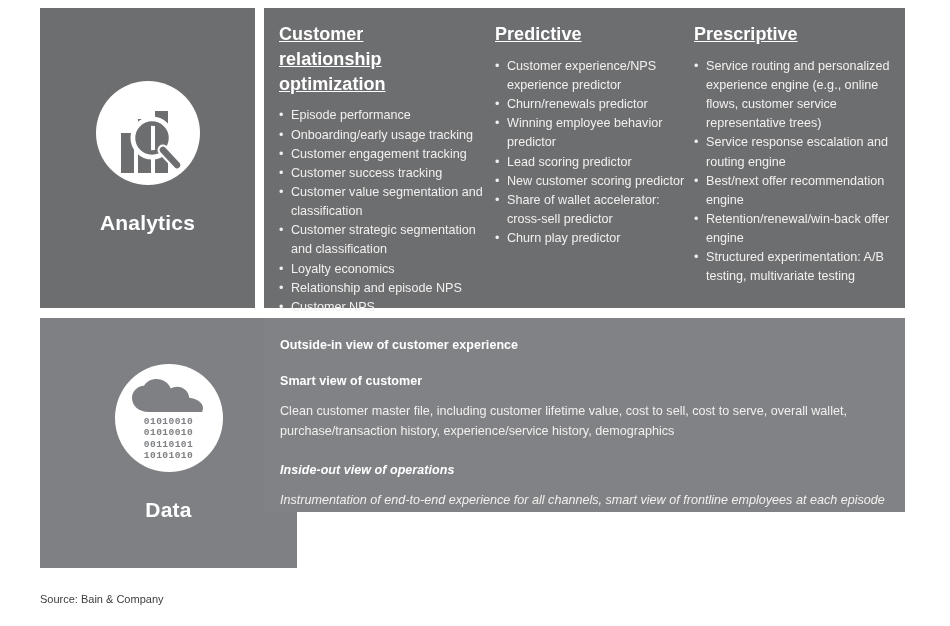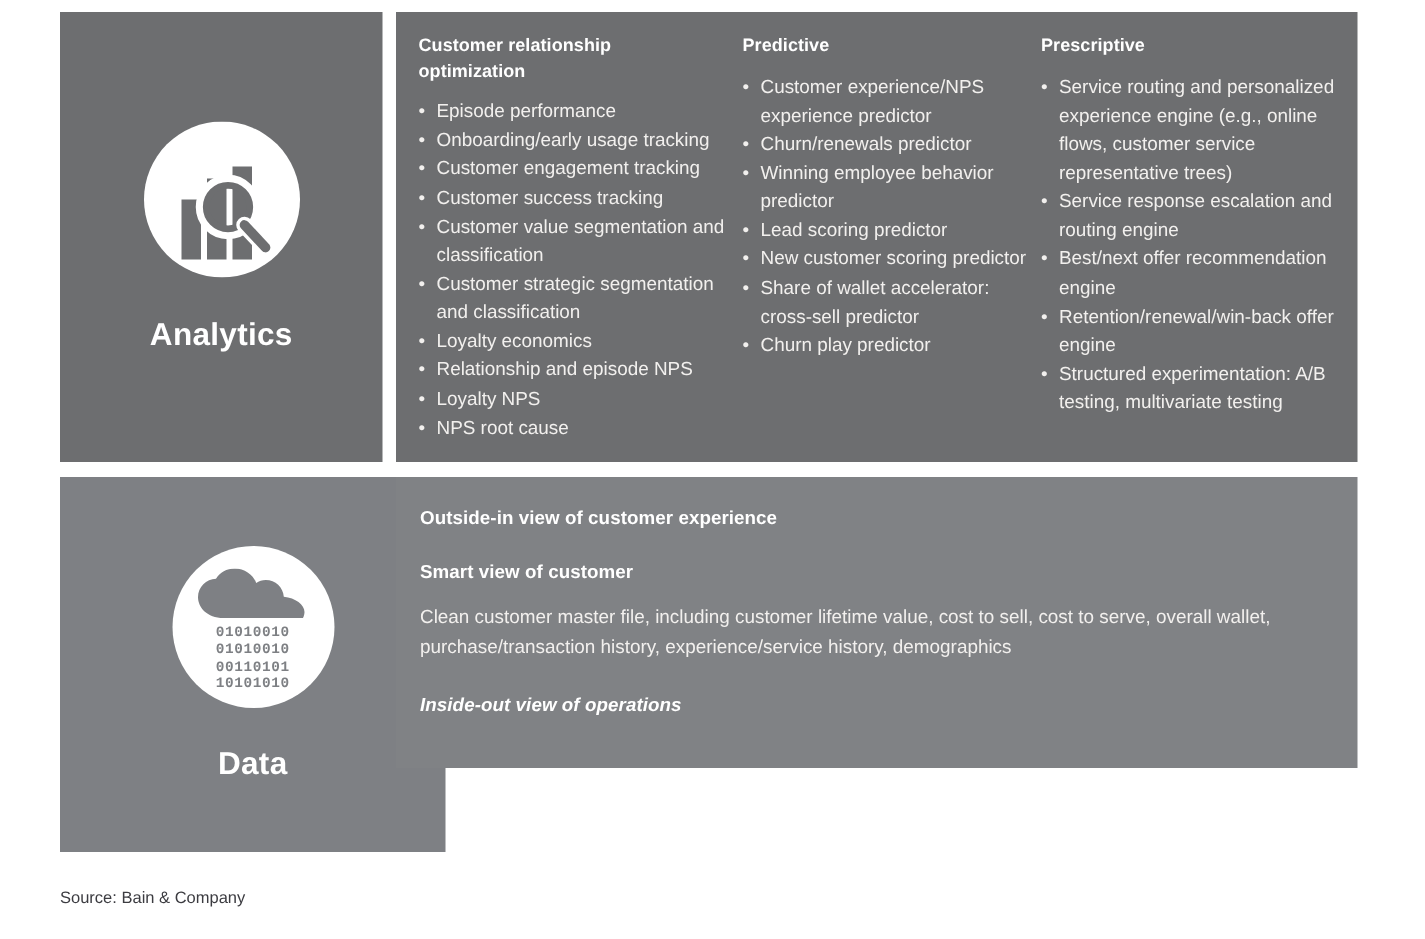--- a/index.html
+++ b/index.html
@@ -91,25 +91,26 @@
   .col {
     position: absolute;
     top: 14px;
   }
   .col-1 { left: 15px;  width: 212px; }
   .col-2 { left: 231px; width: 196px; }
   .col-3 { left: 430px; width: 200px; }
 
   .col-head {
     color: #ffffff;
-    font-size: 12px;
+    font-size: 18px;
     font-weight: bold;
     line-height: 1.38;
     margin: 0 0 10px 0;
     letter-spacing: 0.05px;
+    text-decoration: underline;
   }
   .col-head.two-line { max-width: 150px; }
 
   ul.bullets {
     list-style: none;
     margin: 0;
     padding: 0;
   }
   ul.bullets li {
     position: relative;
@@ -217,21 +218,21 @@
         <p class="col-head two-line">Customer relationship optimization</p>
         <ul class="bullets">
           <li>Episode performance</li>
           <li>Onboarding/early usage tracking</li>
           <li>Customer engagement tracking</li>
           <li>Customer success tracking</li>
           <li>Customer value segmentation and classification</li>
           <li>Customer strategic segmentation and classification</li>
           <li>Loyalty economics</li>
           <li>Relationship and episode NPS</li>
-          <li>Loyalty NPS</li>
+          <li>Customer NPS</li>
           <li>NPS root cause</li>
         </ul>
       </div>
 
       <div class="col col-2">
         <p class="col-head">Predictive</p>
         <ul class="bullets">
           <li>Customer experience/NPS experience predictor</li>
           <li>Churn/renewals predictor</li>
           <li>Winning employee behavior predictor</li>
@@ -282,20 +283,21 @@
         <p class="data-head">Outside-in view of customer experience</p>
       </div>
 
       <div class="data-block">
         <p class="data-head">Smart view of customer</p>
         <p class="data-text">Clean customer master file, including customer lifetime value, cost to sell, cost to serve, overall wallet, purchase/transaction history, experience/service history, demographics</p>
       </div>
 
       <div class="data-block">
         <p class="data-head">Inside-out view of operations</p>
+        <p class="data-text">Instrumentation of end-to-end experience for all channels, smart view of frontline employees at each episode</p>
       </div>
 
     </div>
   </div>
 
   <div class="source">Source: Bain &amp; Company</div>
 
 </div>
 
 </body></html>

